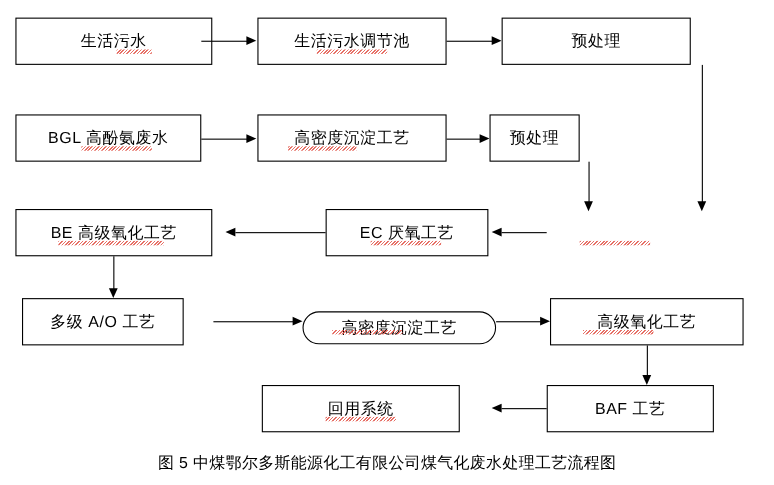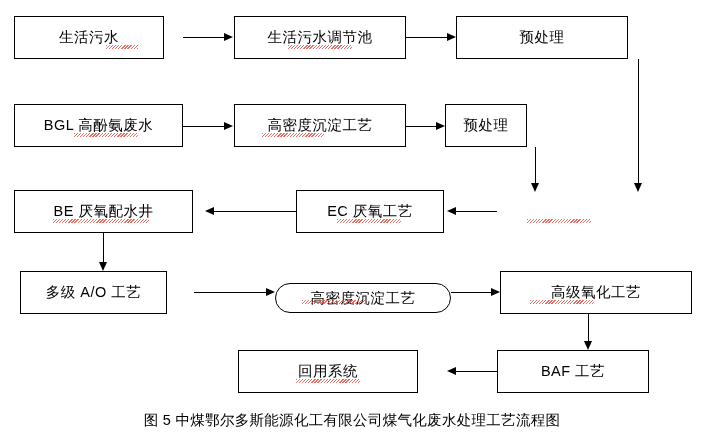--- a/index.html
+++ b/index.html
@@ -76,21 +76,21 @@
         transparent 1px, transparent 2.2px
       );
     opacity: 0.85;
   }
 </style>
 </head>
 <body>
 
 <div id="canvas">
 
-  <div class="box" style="left:14px; top:16px; width:150px; height:43px;">
+  <div class="box" style="left:14px; top:16px; width:179px; height:43px;">
     <span>生活污水</span>
   </div>
   <div class="squiggle" style="left:106px; top:45px; width:32px;"></div>
 
   <div class="line hline" style="left:183px; top:37px; width:45px;"></div>
   <div class="arrow arrow-right" style="left:224px; top:33px;"></div>
 
   <div class="box" style="left:234px; top:16px; width:172px; height:43px;">
     <span>生活污水调节池</span>
   </div>
@@ -123,21 +123,21 @@
   <div class="arrow arrow-right" style="left:436px; top:122px;"></div>
 
   <div class="box" style="left:445px; top:104px; width:82px; height:43px;">
     <span>预处理</span>
   </div>
 
   <div class="line vline" style="left:535px; top:147px; height:41px;"></div>
   <div class="arrow arrow-down" style="left:531px; top:183px;"></div>
 
   <div class="box" style="left:14px; top:190px; width:179px; height:43px;">
-    <span>BE 厌氧配水井</span>
+    <span>BE 高级氧化工艺</span>
   </div>
   <div class="squiggle" style="left:53px; top:219px; width:96px;"></div>
 
   <div class="box" style="left:296px; top:190px; width:148px; height:43px;">
     <span>EC 厌氧工艺</span>
   </div>
   <div class="squiggle" style="left:337px; top:219px; width:64px;"></div>
 
   <div class="squiggle" style="left:527px; top:219px; width:64px;"></div>
 
@@ -158,21 +158,21 @@
   <div class="arrow arrow-right" style="left:266px; top:288px;"></div>
 
   <div class="box" style="left:275px; top:283px; width:176px; height:30px;border-radius:20px;">
     <span>高密度沉淀工艺</span>
   </div>
   <div class="squiggle" style="left:302px; top:300px; width:64px;"></div>
 
   <div class="line hline" style="left:451px; top:292px; width:44px;"></div>
   <div class="arrow arrow-right" style="left:491px; top:288px;"></div>
 
-  <div class="box" style="left:500px; top:271px; width:192px; height:43px;">
+  <div class="box" style="left:500px; top:271px; width:176px; height:43px;">
     <span>高级氧化工艺</span>
   </div>
   <div class="squiggle" style="left:530px; top:300px; width:64px;"></div>
 
   <div class="line vline" style="left:588px; top:314px; height:32px;"></div>
   <div class="arrow arrow-down" style="left:584px; top:341px;"></div>
 
   <div class="box" style="left:497px; top:350px; width:152px; height:43px;">
     <span>BAF 工艺</span>
   </div>

